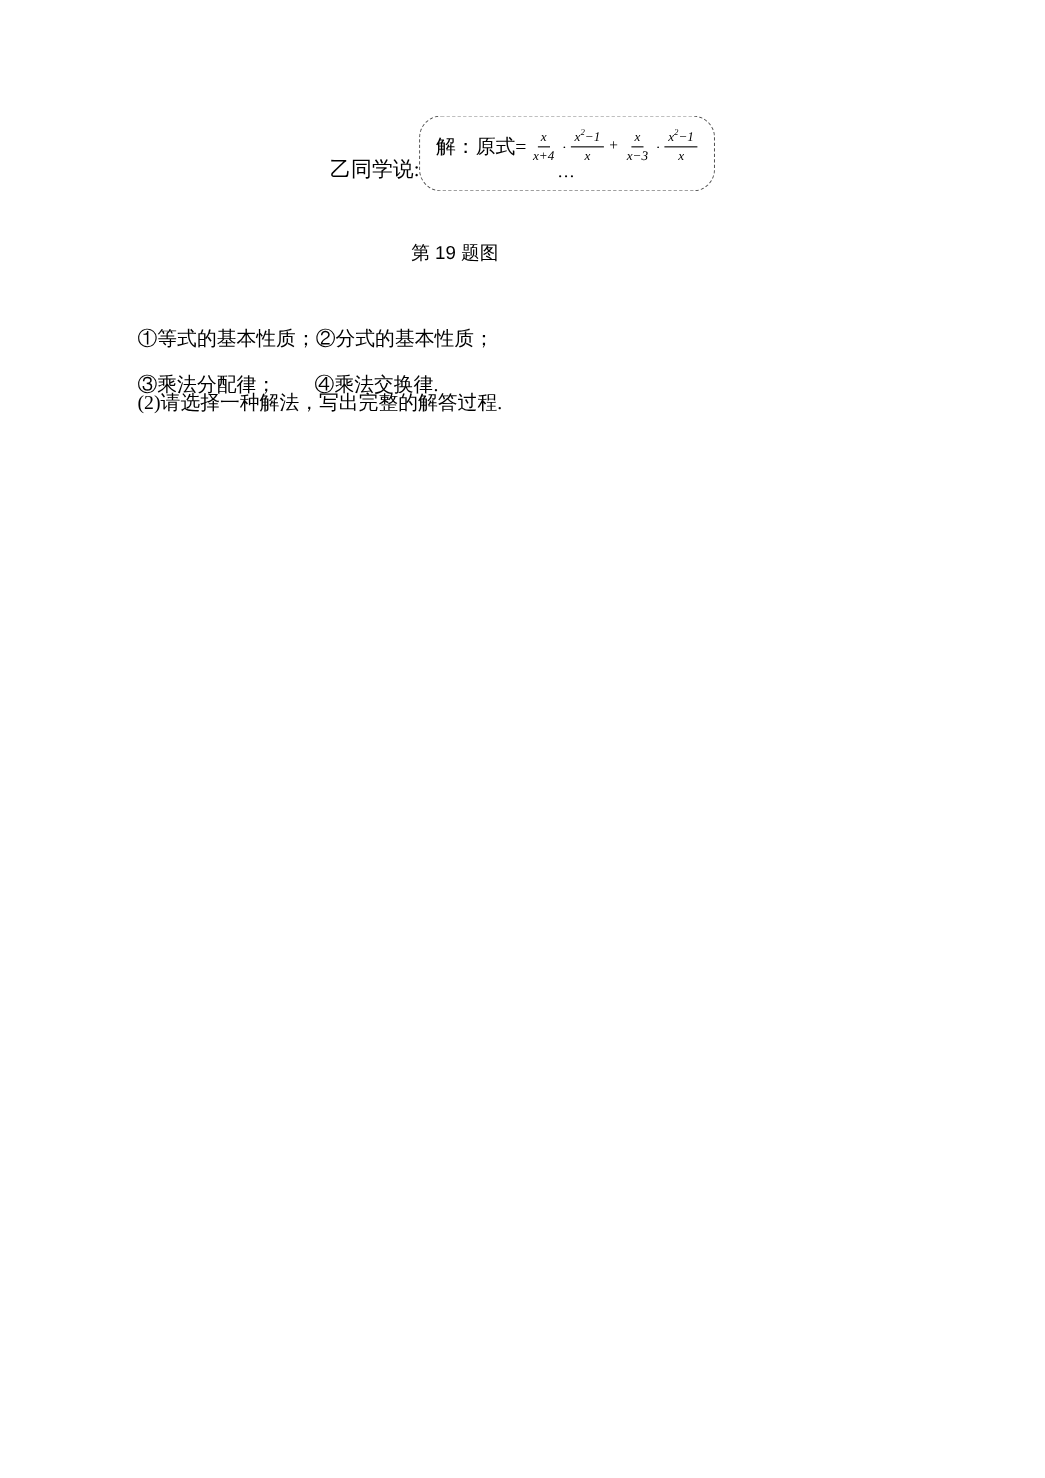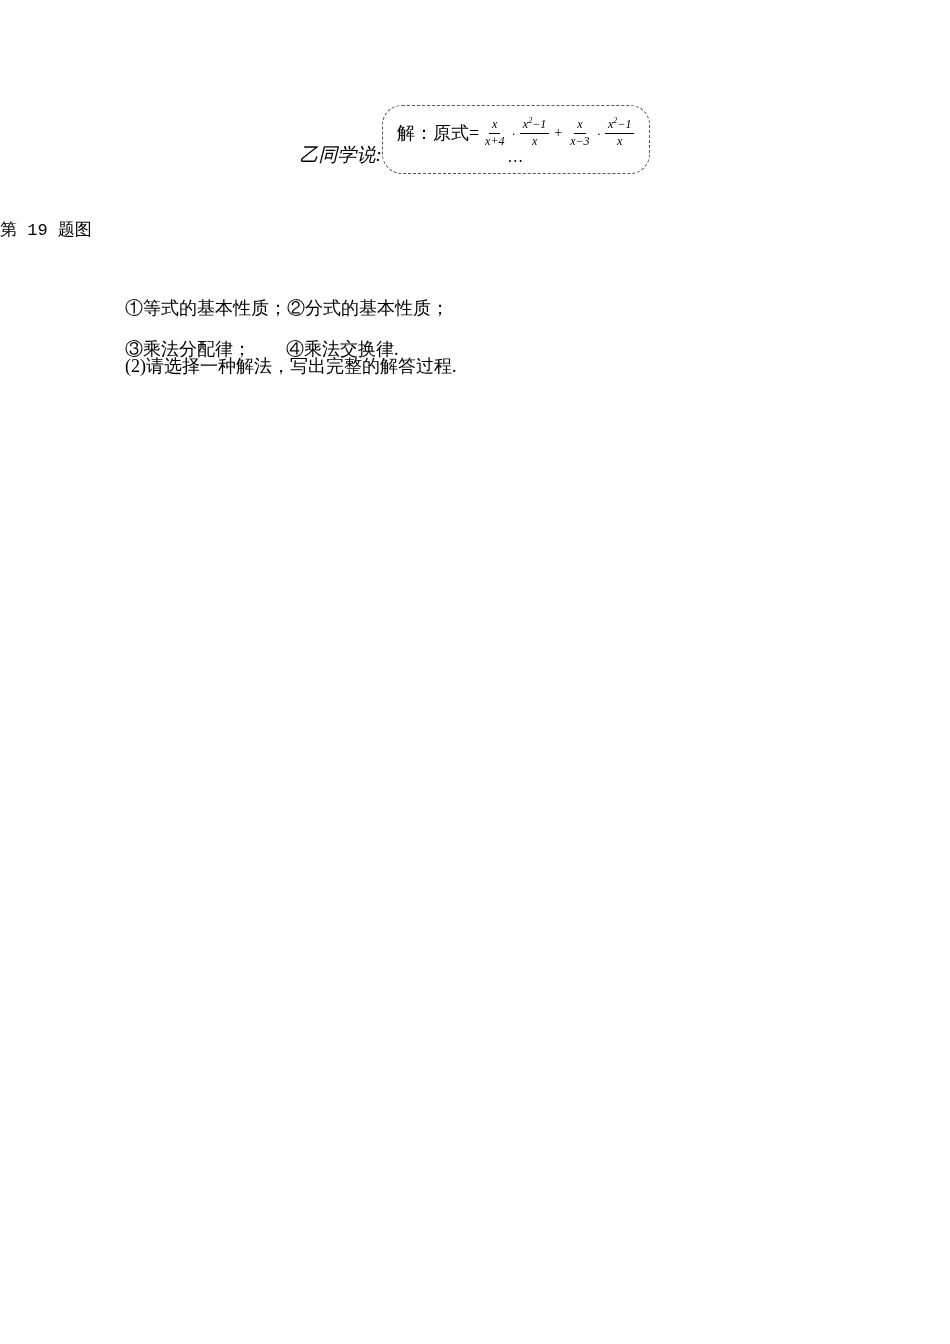--- a/index.html
+++ b/index.html
@@ -31,21 +31,20 @@
     display: flex;
     justify-content: center;
     align-items: flex-start;
   }
   .speaker-label {
     font-family: "Liberation Serif", serif;
     font-size: 19px;
     line-height: 1;
     margin-top: 40px;
     white-space: nowrap;
-    font-style: italic;
   }
   .dashed-box {
     border: 1px dashed #555;
     border-radius: 20px;
     padding: 12px 14px 10px 14px;
     min-width: 255px;
     box-sizing: border-box;
   }
   .solution-row {
     display: flex;
@@ -100,22 +99,23 @@
     margin-top: 2px;
     line-height: 0.8;
     color: #000;
   }
 
   .figure-caption {
     position: absolute;
     left: 0;
     top: 218px;
     width: 827px;
+    text-align: center;
     font-size: 17px;
-    font-family: Liberation Mono, monospace;
+    font-family: Liberation Sans, sans-serif;
   }
 
   
   .qtext {
     position: absolute;
     left: 125px;
     font-size: 18px;
     font-family: "Liberation Serif", serif;
     white-space: nowrap;
   }

